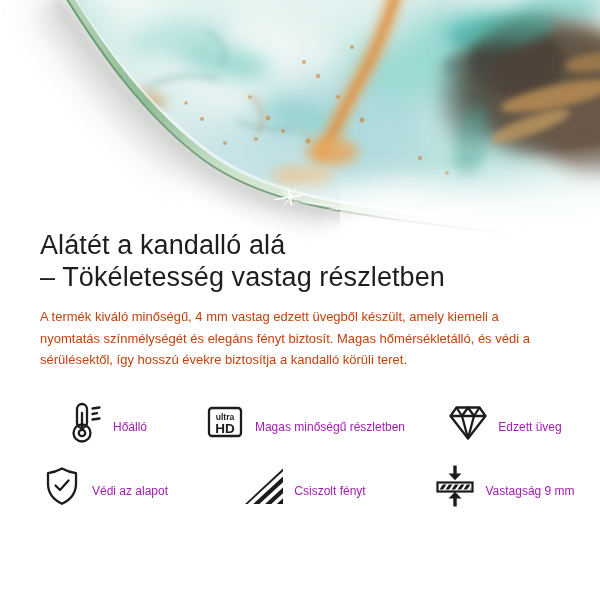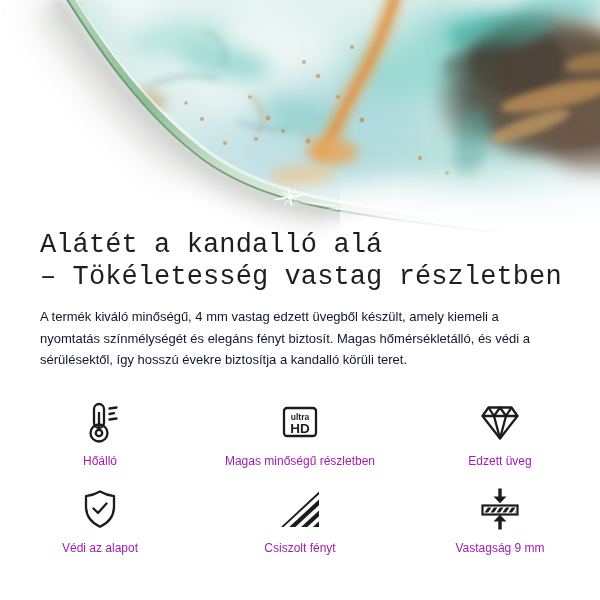--- a/index.html
+++ b/index.html
@@ -1,27 +1,27 @@
 <!DOCTYPE html>
 <html><head>
 <meta charset="utf-8">
 <style>
   html,body{margin:0;padding:0;width:600px;height:600px;overflow:hidden;background:#ffffff;}
   body{font-family:"Liberation Sans",sans-serif;color:#3d3d3d;}
   .page{position:relative;width:600px;height:600px;background:#ffffff;}
   .hero{position:absolute;top:0;left:0;width:600px;height:250px;}
   .hero svg{display:block;}
   .content{position:absolute;left:40px;top:229px;width:522px;}
-  h1{margin:0;font-family:Liberation Mono, monospace;font-weight:400;
+  h1{margin:0;font-family:Liberation Sans, sans-serif;font-weight:400;
      font-size:27px;line-height:32px;color:#1e1e1e;letter-spacing:.1px;}
   h1 span{display:block;}
-  .desc{margin:13px 0 0;font-size:13px;line-height:21.5px;color:#0f172a;width:516px;}
+  .desc{margin:13px 0 0;font-size:13px;line-height:21.5px;color:#c2410c;width:516px;}
   .features{position:absolute;top:399px;left:0;width:600px;display:grid;
             grid-template-columns:repeat(3,200px);row-gap:18px;justify-items:center;}
-  .feature{display:flex;flex-direction:column;align-items:center;}
+  .feature{display:flex;align-items:center;}
   .icon-box{height:46px;width:60px;display:flex;align-items:center;justify-content:center;}
   .feature-label{margin-top:9px;font-size:12px;color:#a21caf;white-space:nowrap;}
   .ico{stroke:#1c1c1c;fill:none;stroke-width:2.3;}
   .ico-fill{fill:#1c1c1c;stroke:none;}
 </style>
 </head>
 <body>
 
 <div class="page">
 

